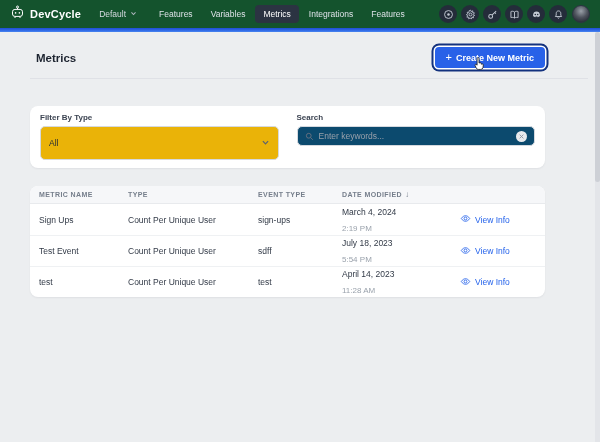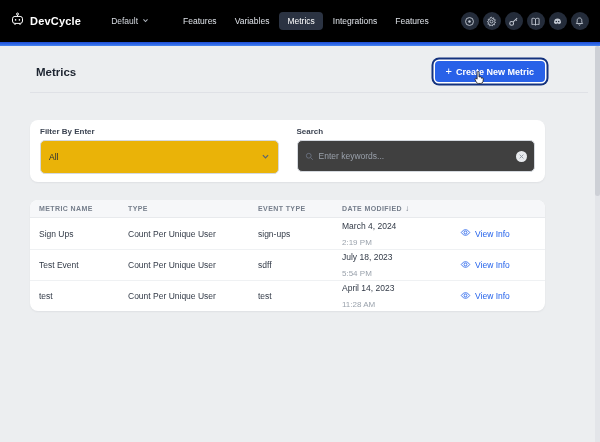--- a/index.html
+++ b/index.html
@@ -1,20 +1,20 @@
 <!DOCTYPE html>
 <html><head>
 <meta charset="utf-8">
 <style>
   * { margin:0; padding:0; box-sizing:border-box; }
   html,body { width:600px; height:442px; overflow:hidden; }
   body { font-family:"Liberation Sans", sans-serif; background:#eceef0; position:relative; }
 
   
-  .topnav { height:42px; background:#000000; display:flex; align-items:center; padding:0 10px; gap:12px; }
+  .topnav { height:28px; background:#14532d; display:flex; align-items:center; padding:0 10px; gap:0; }
   .logo { display:flex; align-items:center; gap:5px; margin-right:18px; }
   .logo .brand { color:#ffffff; font-size:11px; font-weight:700; letter-spacing:.2px; }
   .proj { display:flex; align-items:center; gap:4px; color:#d6dae1; font-size:8.5px; font-weight:500; margin-right:14px; cursor:pointer;justify-content:center; }
   .nav-items { display:flex; align-items:center; gap:2px; }
   .nav-item { color:#dee2e8; font-size:8.5px; font-weight:500; padding:4px 8px; border-radius:4px; cursor:pointer; white-space:nowrap; }
   .nav-item.active { background:#2b3342; color:#ffffff; }
   .tn-spacer { flex:1; }
   .icon-btns { display:flex; align-items:center; gap:4px; }
   .icon-btn { width:18px; height:18px; border-radius:50%; background:#242c3a; display:flex; align-items:center; justify-content:center; cursor:pointer; }
   .icon-btn svg { display:block; }
@@ -37,22 +37,22 @@
   .hdr-divider { border-bottom:1px solid #dfe1e6; margin:10px 12px 0 30px; }
 
   
   .filter-card { margin-top:27px; background:#ffffff; border-radius:8px; box-shadow:0 1px 2px rgba(16,24,40,.06);
                  padding:7px 10px 8px; display:flex; gap:18px; }
   .field { flex:1; }
   .field label { display:block; font-size:8px; font-weight:700; color:#3c4452; margin-bottom:4px; }
   .select { height:20px; border:1px solid #d5d9df; border-radius:5px; display:flex; align-items:center;
             padding:16px 8px; font-size:8.5px; color:#1f2937; cursor:pointer; background:#eab308; }
   .select .val { flex:1; }
-  .search-box { height:32px; border:1px solid #d5d9df; border-radius:5px; display:flex; align-items:center;
-                gap:5px; padding:0 7px; background:#404040; cursor:text; }
+  .search-box { height:20px; border:1px solid #d5d9df; border-radius:5px; display:flex; align-items:center;
+                gap:5px; padding:0 7px; background:#0c4a6e; cursor:text; }
   .search-box .ph { flex:1; font-size:8.5px; color:#9aa1ab; }
   .clear-btn { width:11px; height:11px; border-radius:50%; background:#e8eaed; display:flex; align-items:center; justify-content:center; cursor:pointer; }
 
   
   .table-card { margin-top:18px; background:#ffffff; border-radius:8px; box-shadow:0 1px 2px rgba(16,24,40,.06); overflow:hidden; }
   .thead, .tr { display:grid; grid-template-columns:89px 130px 84px 118px 1fr; align-items:center; padding-left:9px; }
   .thead { height:18px; background:#f6f7f9; border-bottom:1px solid #e8eaed; }
   .th { font-size:7px; font-weight:700; letter-spacing:.4px; color:#757e8b; text-transform:uppercase; display:flex; align-items:center; gap:3px; }
   .sort-arrow { font-size:8px; color:#757e8b; }
   .tr { height:31px; }
@@ -162,21 +162,21 @@
         </button>
       </div>
     </div>
 
     <div class="hdr-divider"></div>
 
     <div class="container">
 
       <section class="filter-card">
         <div class="field">
-          <label>Filter By Enter</label>
+          <label>Filter By Type</label>
           <div class="select">
             <span class="val">All</span>
             <span>
               <svg width="9" height="9" viewBox="0 0 12 12" fill="none" stroke="#5b6470" stroke-width="1.6">
                   <path d="M2.5 4.2 L6 7.8 L9.5 4.2"></path>
                 </svg>
             </span>
           </div>
         </div>
         <div class="field">

